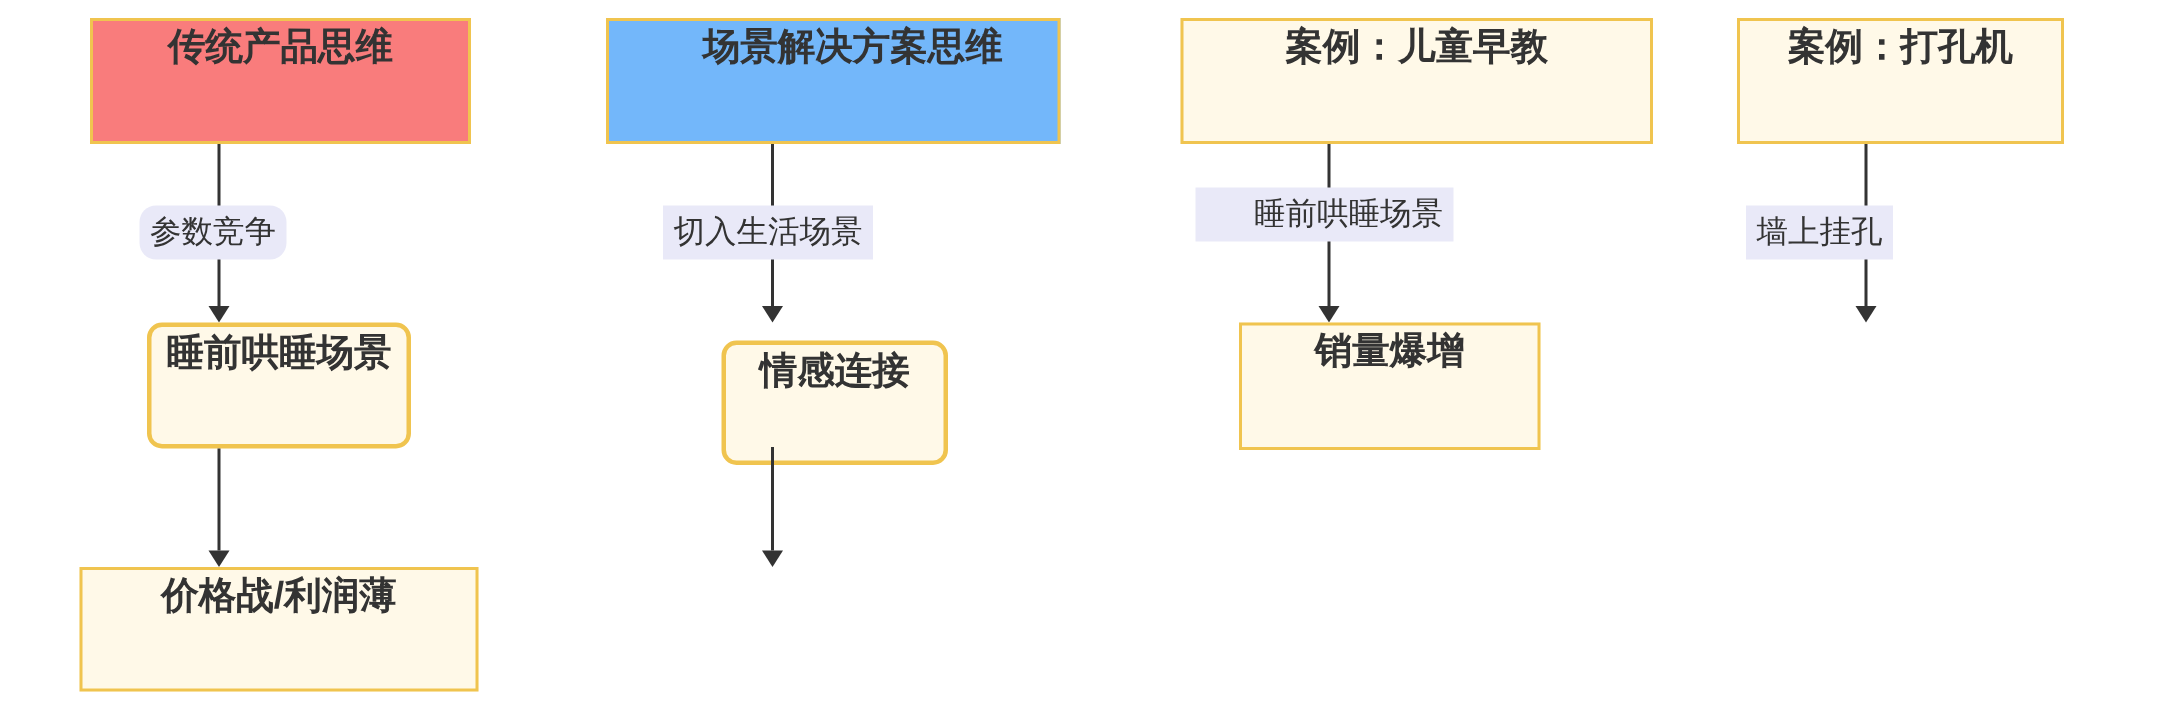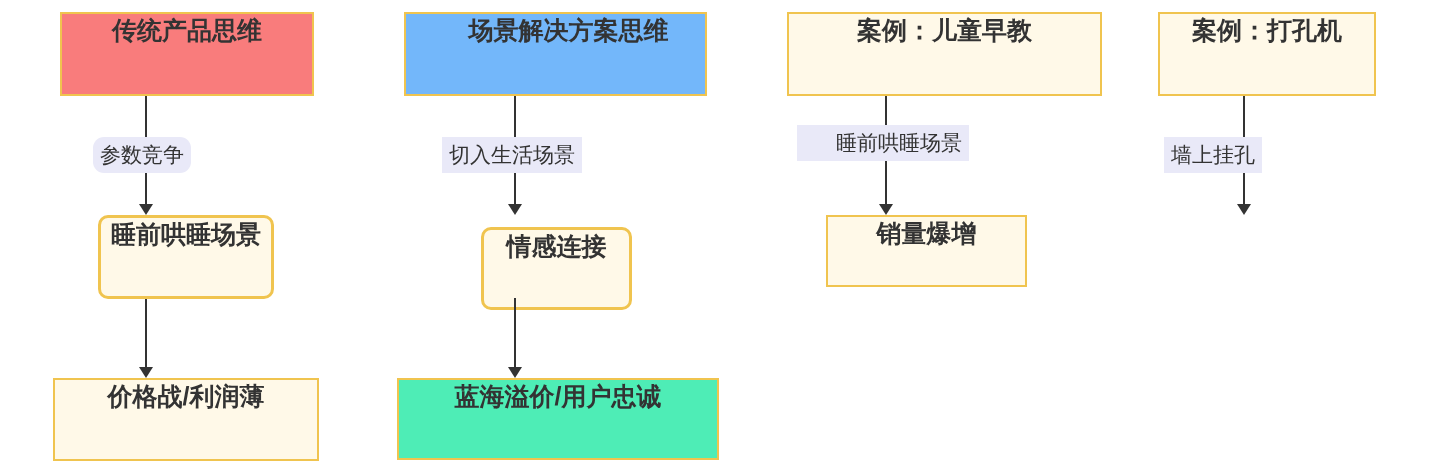--- a/index.html
+++ b/index.html
@@ -90,33 +90,30 @@
   <div class="edge-arrowhead" style="left:508px; top:204px;"></div>
   <div class="edge-label" style="left:512px; top:137px;">切入生活场景</div>
 
   <div class="node node--cream node--rounded" style="left:440px; top:227px; width:151px; height:83px;">
     <span>情感连接</span>
   </div>
 
   <div class="edge-line" style="left:514px; top:298px; height:69px;"></div>
   <div class="edge-arrowhead" style="left:508px; top:367px;"></div>
 
-  <div class="node node--green" style="left:356px; top:378px; width:322px; height:82px;">
-    <span>蓝海溢价/用户忠诚</span>
-  </div>
 
   <div class="node node--cream" style="left:746px; top:12px; width:315px; height:84px;">
     <span>案例：儿童早教</span>
   </div>
 
   <div class="edge-line" style="left:885px; top:96px; height:111px;"></div>
   <div class="edge-arrowhead" style="left:879px; top:204px;"></div>
   <div class="edge-label" style="left:883px; top:125px;padding-left:39px;">睡前哄睡场景</div>
 
-  <div class="node node--cream" style="left:785px; top:215px; width:201px; height:72px;">
+  <div class="node node--cream" style="left:785px; top:215px; width:201px; height:85px;">
     <span>销量爆增</span>
   </div>
 
   <div class="node node--cream" style="left:1117px; top:12px; width:218px; height:84px;">
     <span>案例：打孔机</span>
   </div>
 
   <div class="edge-line" style="left:1243px; top:96px; height:111px;"></div>
   <div class="edge-arrowhead" style="left:1237px; top:204px;"></div>
   <div class="edge-label" style="left:1213px; top:137px;text-align:right;">墙上挂孔</div>

